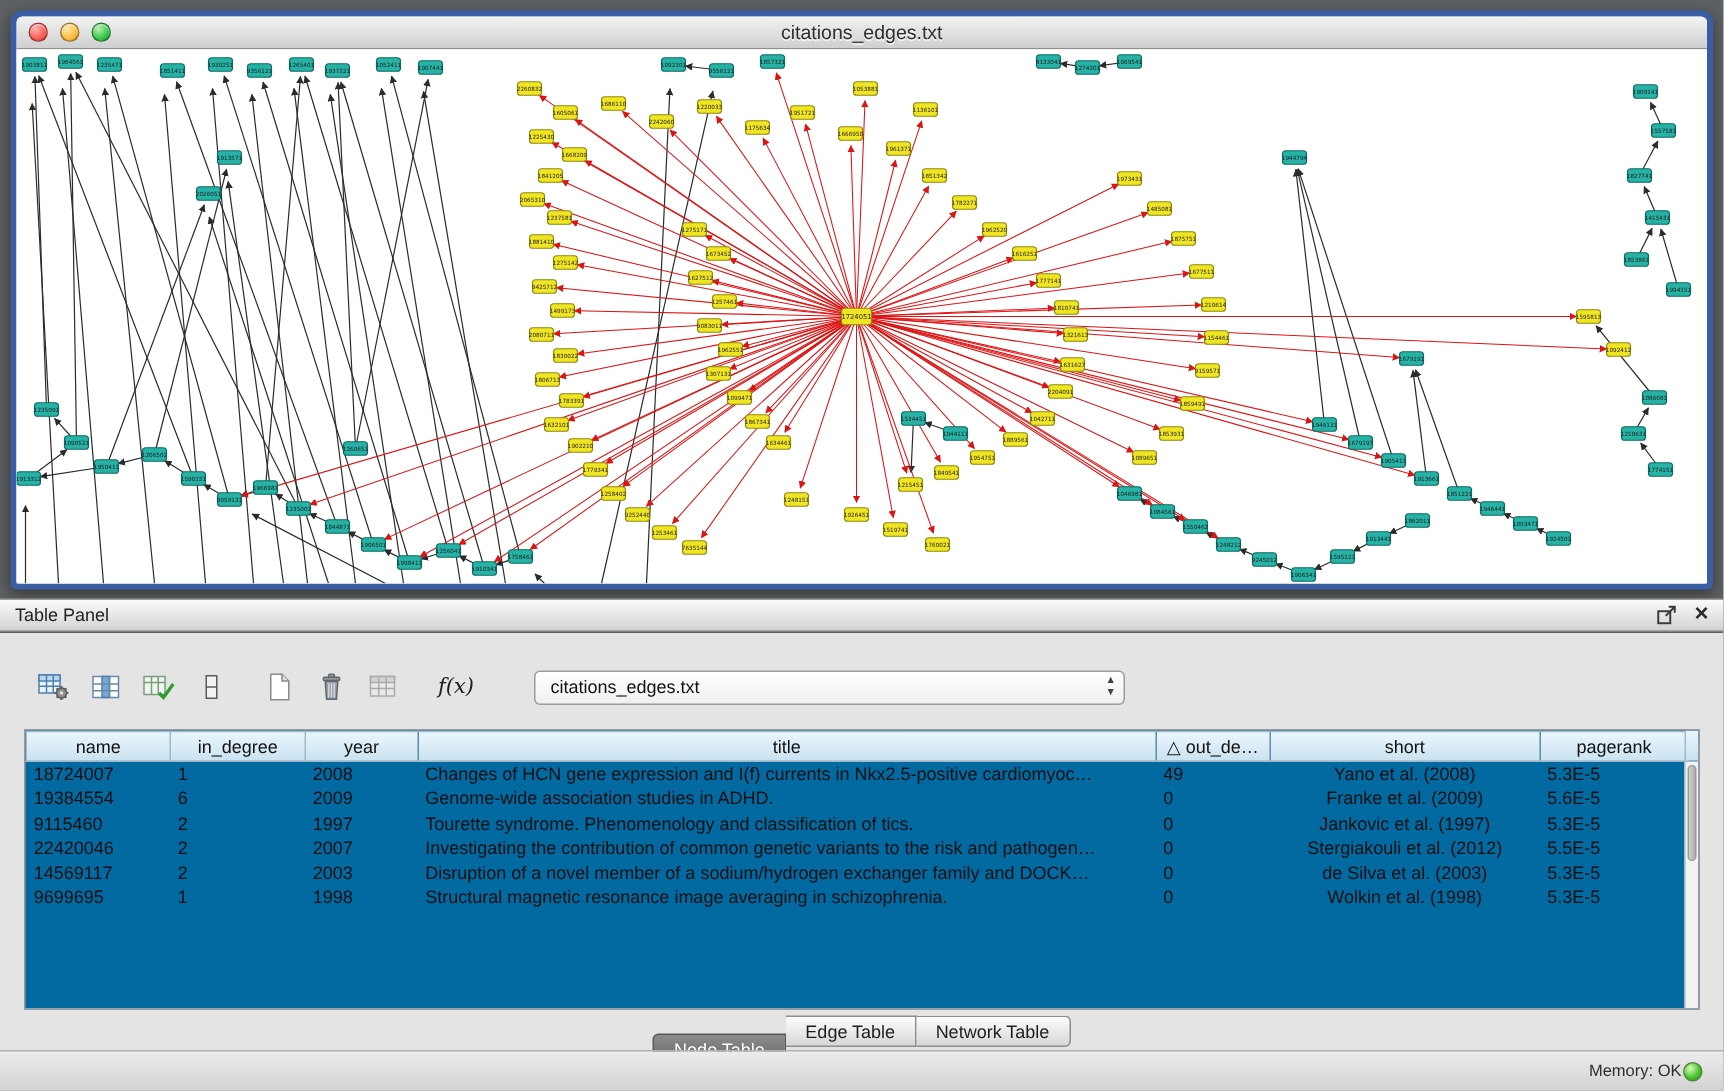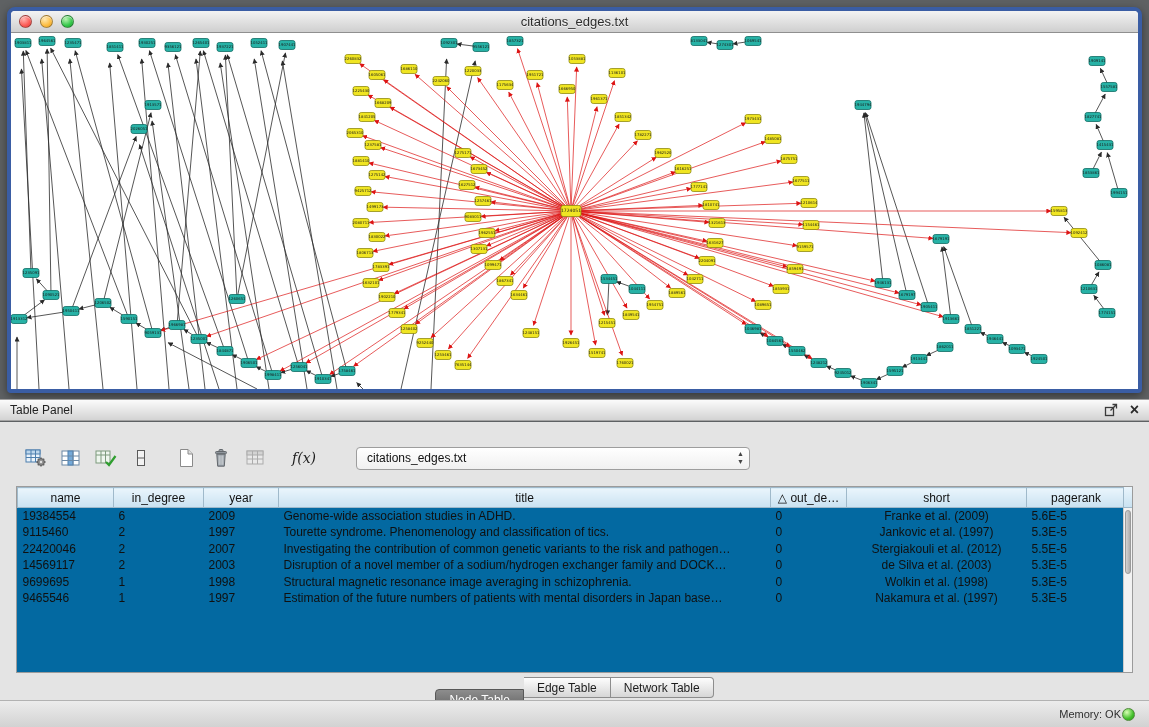--- a/index.html
+++ b/index.html
@@ -915,20 +915,29 @@
               <th>in_degree</th>
               <th>year</th>
               <th>title</th>
               <th>△ out_de…</th>
               <th>short</th>
               <th>pagerank</th>
             </tr>
           </thead>
         <tbody>
             <tr>
+              <td>18724007</td>
+              <td>1</td>
+              <td>2008</td>
+              <td>Changes of HCN gene expression and I(f) currents in Nkx2.5-positive cardiomyoc…</td>
+              <td>49</td>
+              <td>Yano et al. (2008)</td>
+              <td>5.3E-5</td>
+            </tr>
+            <tr>
               <td>19384554</td>
               <td>6</td>
               <td>2009</td>
               <td>Genome-wide association studies in ADHD.</td>
               <td>0</td>
               <td>Franke et al. (2009)</td>
               <td>5.6E-5</td>
             </tr>
             <tr>
               <td>9115460</td>
@@ -959,29 +968,20 @@
             </tr>
             <tr>
               <td>9699695</td>
               <td>1</td>
               <td>1998</td>
               <td>Structural magnetic resonance image averaging in schizophrenia.</td>
               <td>0</td>
               <td>Wolkin et al. (1998)</td>
               <td>5.3E-5</td>
             </tr>
-            <tr>
-              <td>9465546</td>
-              <td>1</td>
-              <td>1997</td>
-              <td>Estimation of the future numbers of patients with mental disorders in Japan base…</td>
-              <td>0</td>
-              <td>Nakamura et al. (1997)</td>
-              <td>5.3E-5</td>
-            </tr>
           </tbody>
       </table>
       <div class="scroll-cap"></div>
       <div class="vscroll">
         <div class="thumb"></div>
       </div>
     </div>
 
     <div class="tabs">
         <div class="tab selected">Node Table</div>

